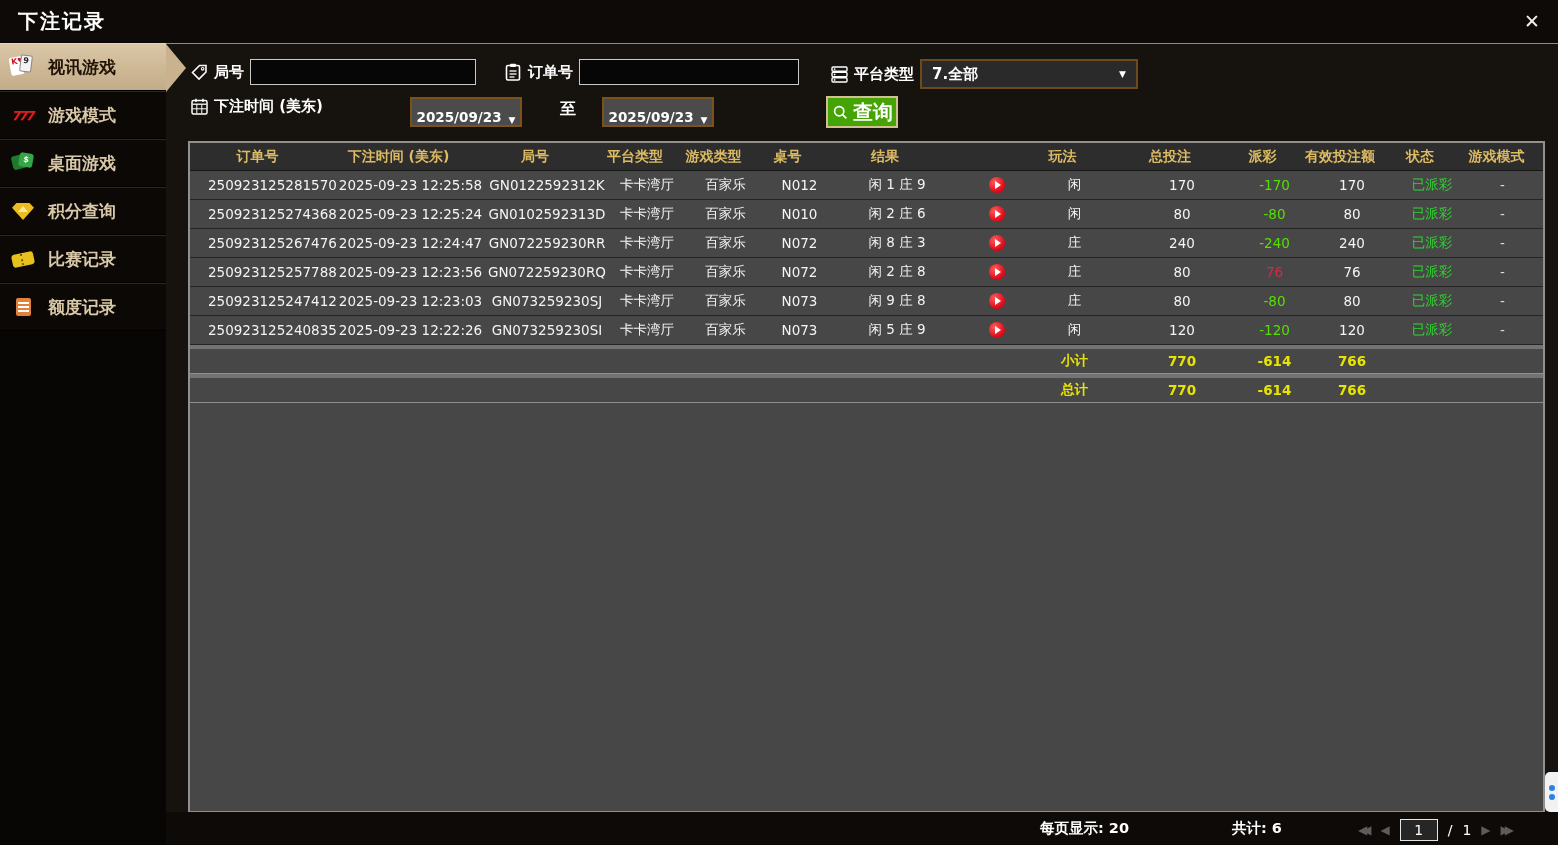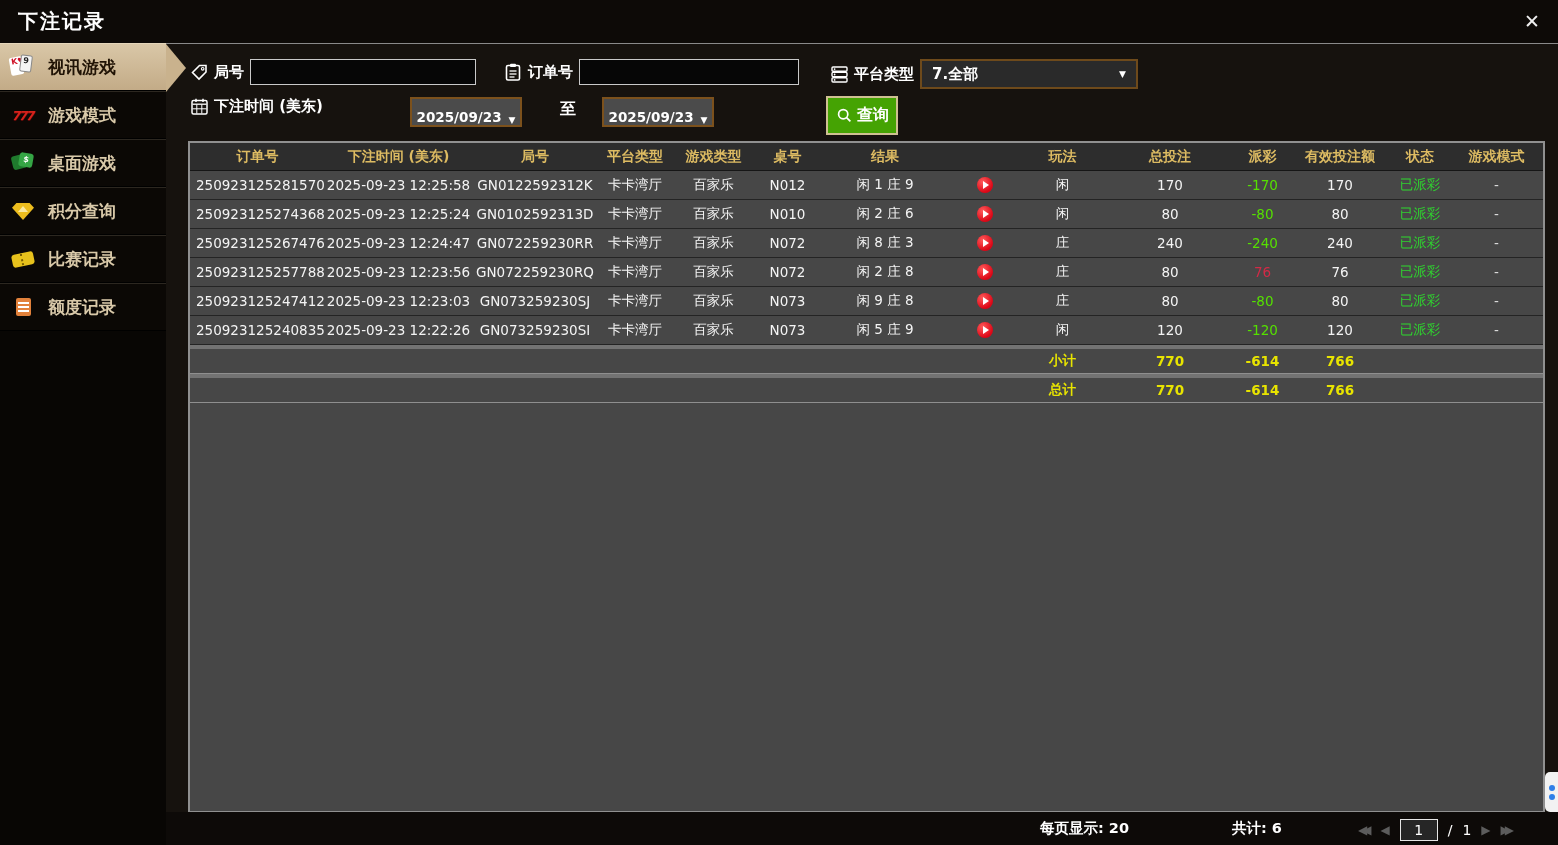--- a/index.html
+++ b/index.html
@@ -58,32 +58,32 @@
   .filters { position:absolute; left:0; top:0; width:100%; height:97px; }
   .f-item { position:absolute; display:flex; align-items:center; gap:6px; color:#fff; font-weight:bold; font-size:15px; }
   .f-icon { width:18px; height:18px; flex:none; display:flex; align-items:center; justify-content:center; }
   .f-icon svg { display:block; }
   .txt-input { background:#060606; border:1px solid #c9c9c9; height:26px; color:#fff; font-size:13px; padding:0 6px; outline:none; }
   .datebox { background:#4b4b4b; border:2px solid #7c511c; height:30px; display:flex; align-items:flex-end; justify-content:center;
      gap:7px; color:#fff; font-weight:bold; font-size:13.5px; cursor:pointer; }
   .datebox .caret, .selectbox .caret { font-size:9px; color:#fff; }
   .selectbox { background:#2a2a2a; border:2px solid #6e4a1b; height:30px; width:218px; display:flex; align-items:center;
      justify-content:space-between; padding:0 10px; color:#fff; font-size:15px; font-weight:bold; cursor:pointer; }
-  .search-btn { position:absolute; left:660px; top:52px; width:72px; height:39px; background:#45a303; border:2px solid #cfc092;
-     display:flex; align-items:center; justify-content:center; gap:4px; color:#fff; font-size:16px; font-weight:bold; cursor:pointer; }
+  .search-btn { position:absolute; left:660px; top:52px; width:72px; height:32px; background:#45a303; border:2px solid #cfc092;
+     display:flex; align-items:center; justify-content:center; gap:4px; color:#fff; font-size:20px; font-weight:bold; cursor:pointer; }
 
   
   .table { position:absolute; left:22px; top:97px; width:1357px; height:672px; background:#474747;
      border:2px solid #909090; overflow:hidden;
      --cols:135px 147px 126px 74px 83px 65px 200px 85px 130px 55px 100px 60px 1fr; }
   .thead { height:28px; background:#2d2d2d; display:grid; grid-template-columns:var(--cols); align-items:center;
      color:#ddbb62; font-size:14px; font-weight:bold; border-bottom:1px solid #161616; }
   .thead .cell { text-align:center; }
   .tr { height:29px; display:grid; grid-template-columns:var(--cols); align-items:center;
-     color:#f4f4f4; font-size:13.5px; border-bottom:1px solid #242424; }
+     color:#f4f4f4; font-size:13.5px; border-bottom:1px solid #242424;padding-left:12px; }
   .cell { text-align:center; white-space:nowrap; }
   .cell.left { text-align:left; padding-left:6px; }
   .cell-result { display:flex; align-items:center; }
   .cell-result .rtext { width:130px; text-align:center; }
   .cell-result .ricon { width:70px; display:flex; justify-content:center; }
   .play-btn { width:16px; height:16px; border-radius:50%; background:radial-gradient(circle at 35% 30%, #ff5a5a, #dc0616 70%);
      display:flex; align-items:center; justify-content:center; cursor:pointer; }
   .play-btn::after { content:""; border-left:6px solid #fff; border-top:4px solid transparent; border-bottom:4px solid transparent; margin-left:2px; }
   .tone-green { color:#55e000; }
   .tone-red { color:#d22a47; }

